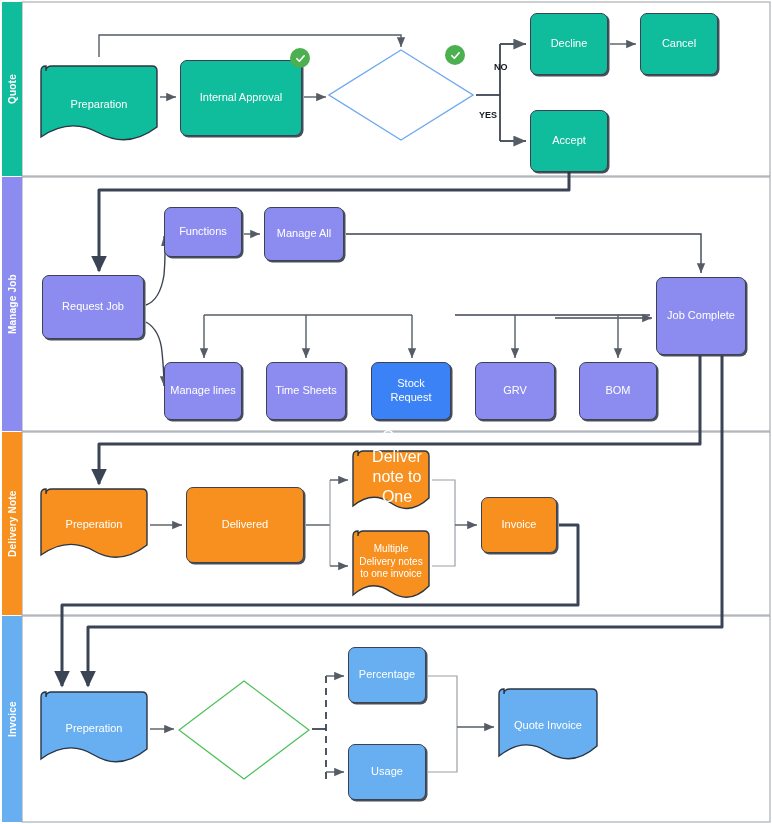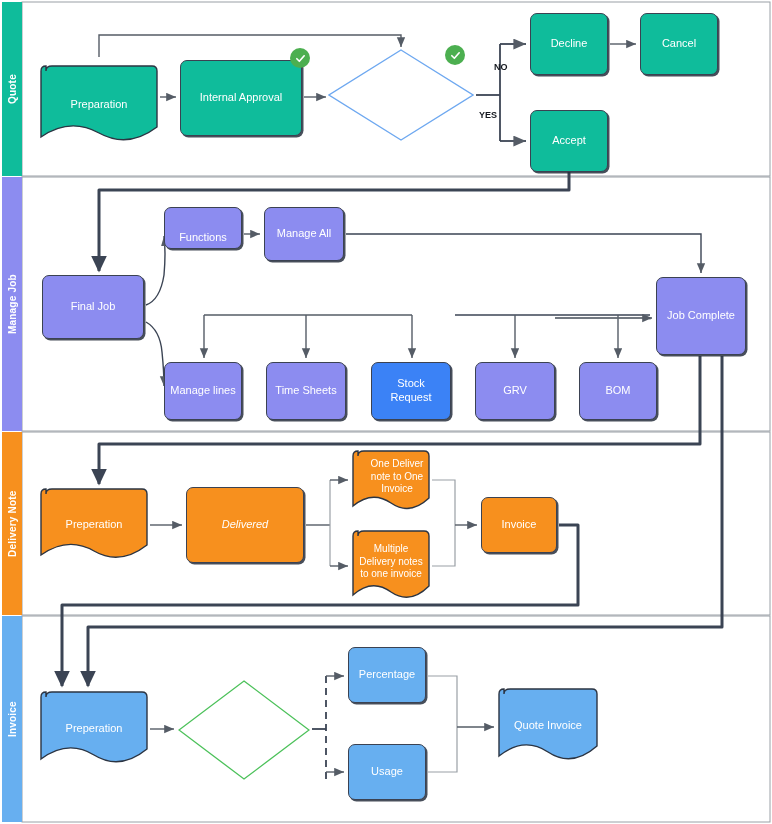--- a/index.html
+++ b/index.html
@@ -177,23 +177,23 @@
     <span>Cancel</span>
   </div>
   <div class="node rect" style="left:530px;top:110px;width:78px;height:62px;background:#0FBC9B;">
     <span>Accept</span>
   </div>
 
   <div class="edge-label" style="left:482px;top:62px;padding-left:12px;">NO</div>
   <div class="edge-label" style="left:479px;top:110px;">YES</div>
 
   <div class="node rect" style="left:42px;top:275px;width:102px;height:64px;background:#8C8CF0;">
-    <span>Final Job</span>
-  </div>
-  <div class="node rect" style="left:164px;top:207px;width:78px;height:42px;background:#8C8CF0;align-items:flex-end;">
+    <span>Request Job</span>
+  </div>
+  <div class="node rect" style="left:164px;top:207px;width:78px;height:50px;background:#8C8CF0;">
     <span>Functions</span>
   </div>
   <div class="node rect" style="left:264px;top:207px;width:80px;height:54px;background:#8C8CF0;">
     <span>Manage All</span>
   </div>
   <div class="node rect" style="left:164px;top:362px;width:78px;height:58px;background:#8C8CF0;">
     <span>Manage lines</span>
   </div>
   <div class="node rect" style="left:266px;top:362px;width:80px;height:58px;background:#8C8CF0;">
     <span>Time Sheets</span>
@@ -210,28 +210,28 @@
   <div class="node rect" style="left:656px;top:277px;width:90px;height:78px;background:#8C8CF0;">
     <span>Job Complete</span>
   </div>
 
   <div class="node doc" style="left:40px;top:488px;width:108px;height:74px;">
     <svg class="docshape" viewBox="0 0 108 74" preserveAspectRatio="none">
       <path d="M6,6 Q6,1 12,1 L102,1 Q107,1 107,6 L107,57 Q80,78 54,63 Q28,48 1,67 L1,6 Q1,1 6,1 Z" fill="#F7901E" stroke="#2b3442" stroke-width="1.4"></path>
     </svg>
     <span class="doc-txt">Preperation</span>
   </div>
-  <div class="node rect" style="left:186px;top:487px;width:118px;height:76px;background:#F7901E;font-style:italic;">
+  <div class="node rect" style="left:186px;top:487px;width:118px;height:76px;background:#F7901E;">
     <span>Delivered</span>
   </div>
   <div class="node doc" style="left:352px;top:450px;width:78px;height:62px;">
     <svg class="docshape" viewBox="0 0 78 62" preserveAspectRatio="none">
       <path d="M6,6 Q6,1 12,1 L72,1 Q77,1 77,6 L77,48 Q58,66 39,53 Q20,40 1,56 L1,6 Q1,1 6,1 Z" fill="#F7901E" stroke="#2b3442" stroke-width="1.4"></path>
     </svg>
-    <span class="doc-txt" style="font-size:10px;margin-top:-8px;margin-left:12px;">One Deliver note to One Invoice</span>
+    <span class="doc-txt" style="font-size:16px;margin-top:-8px;margin-left:12px;">One Deliver note to One Invoice</span>
   </div>
   <div class="node doc" style="left:352px;top:530px;width:78px;height:72px;">
     <svg class="docshape" viewBox="0 0 78 72" preserveAspectRatio="none">
       <path d="M6,6 Q6,1 12,1 L72,1 Q77,1 77,6 L77,56 Q58,75 39,62 Q20,48 1,65 L1,6 Q1,1 6,1 Z" fill="#F7901E" stroke="#2b3442" stroke-width="1.4"></path>
     </svg>
     <span class="doc-txt" style="font-size:10px;margin-top:-8px;">Multiple Delivery notes to one invoice</span>
   </div>
   <div class="node rect" style="left:481px;top:497px;width:76px;height:56px;background:#F7901E;">
     <span>Invoice</span>
   </div>

